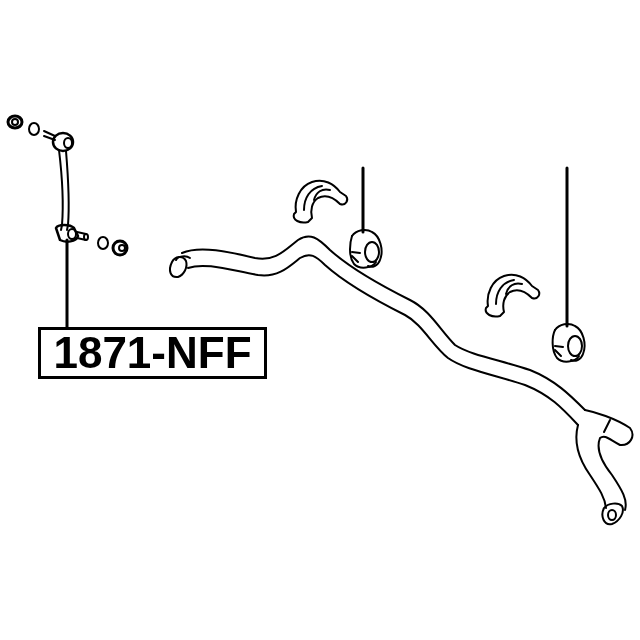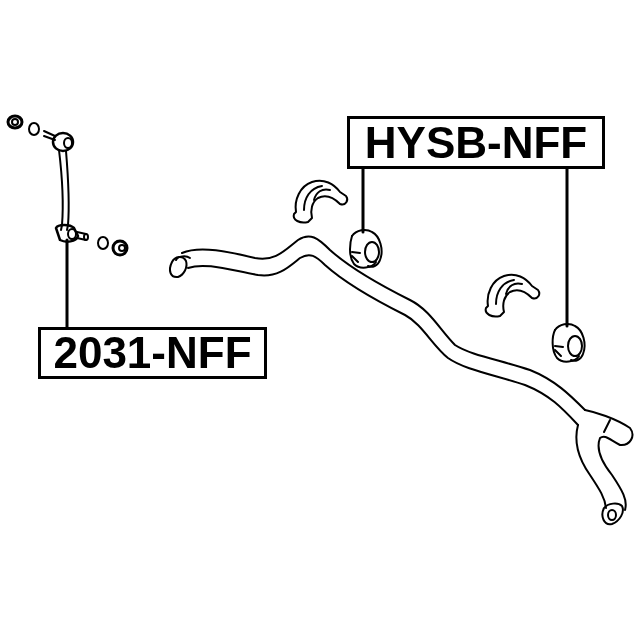--- a/index.html
+++ b/index.html
@@ -91,15 +91,14 @@
       </g>
 
       <g stroke-width="3">
         <line x1="363" y1="168" x2="363" y2="232"></line>
         <line x1="567" y1="168" x2="567" y2="326"></line>
         <line x1="67" y1="240" x2="67" y2="327"></line>
       </g>
     </g>
   </svg>
 
-  <div id="label-hysb" class="part-label">HYSB-NFF</div>
-  <div id="label-1223" class="part-label">2031-NFF</div>
+  <div id="label-1223" class="part-label">1871-NFF</div>
 </div>
 
 </body></html>

